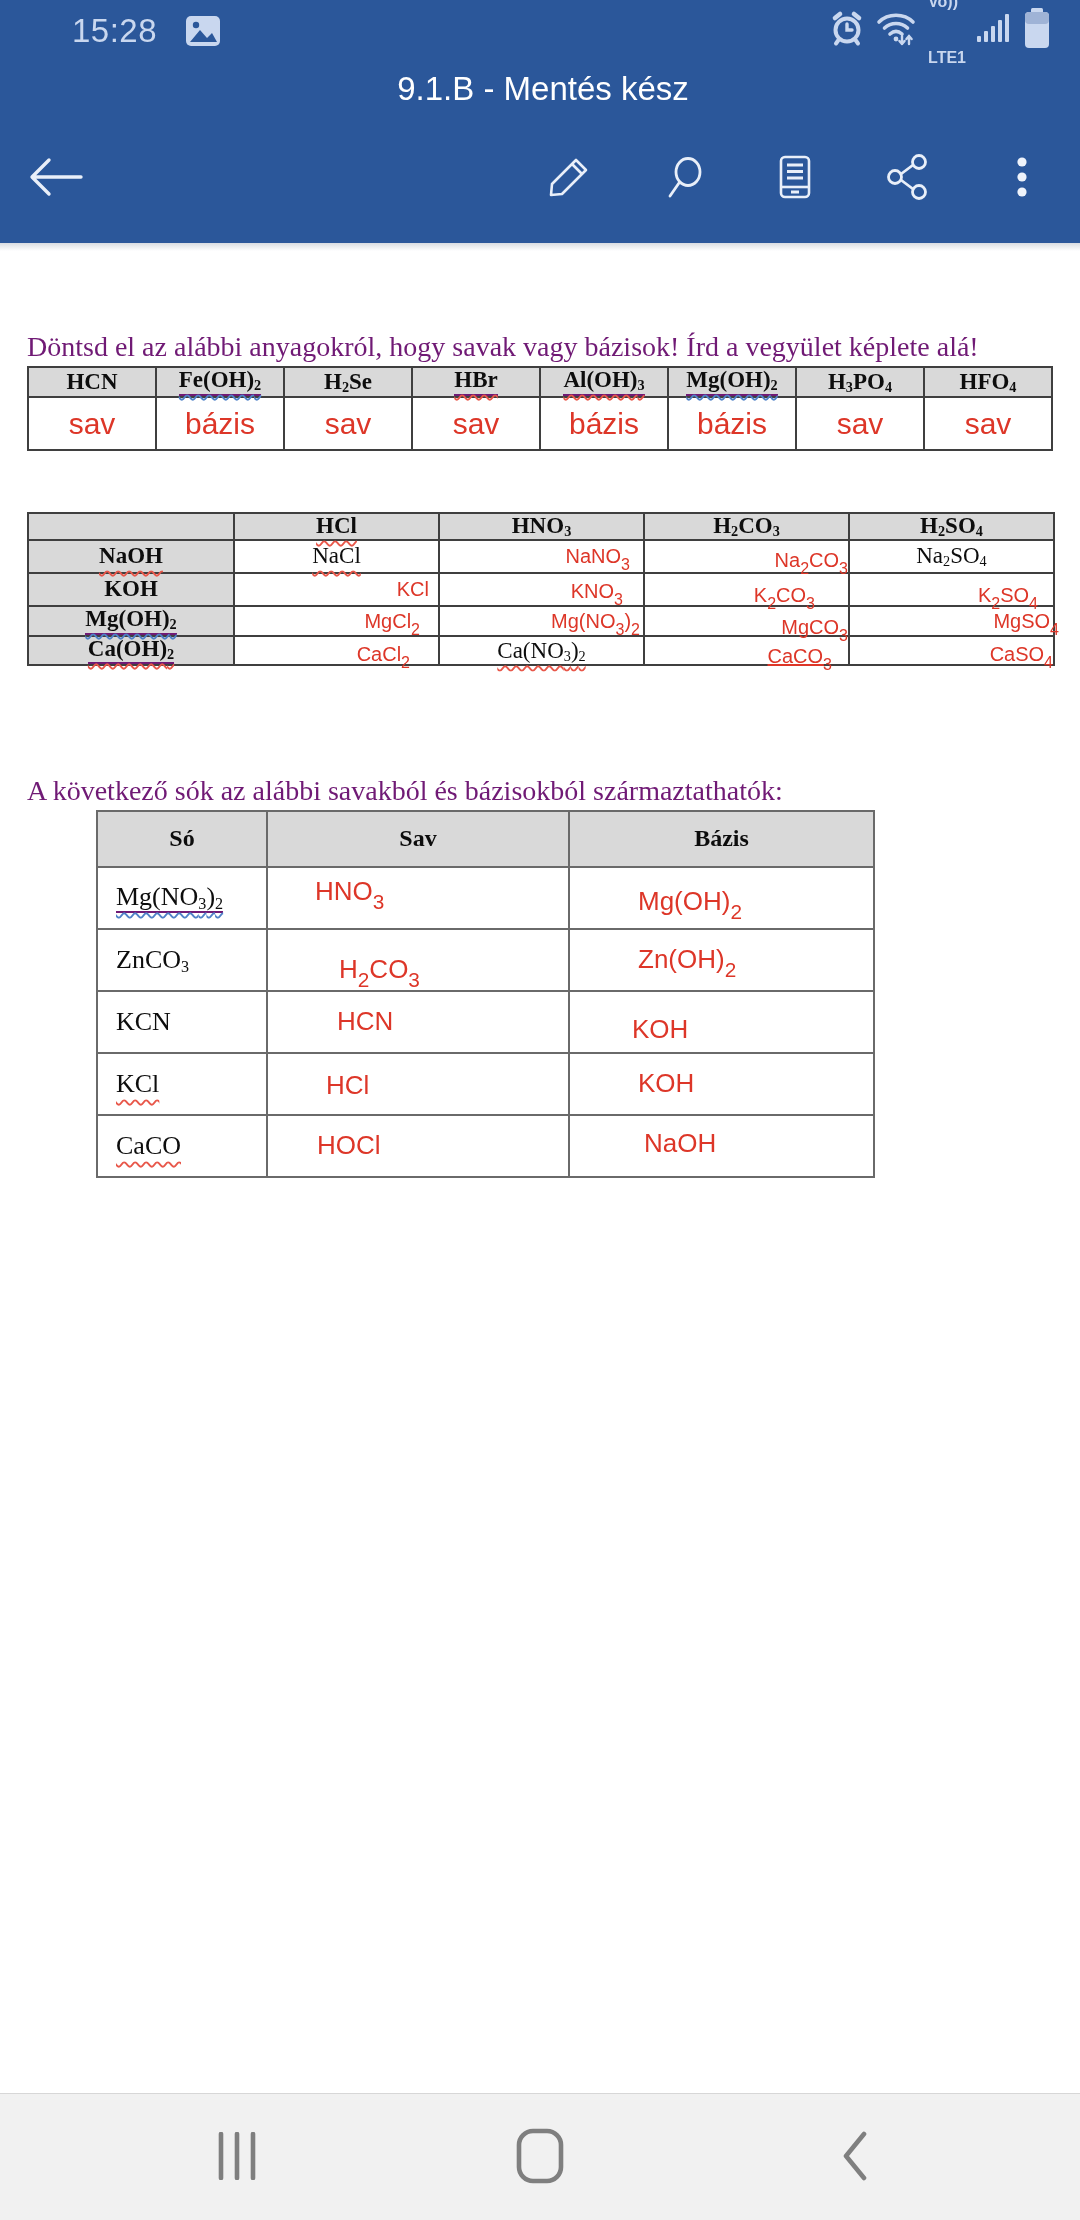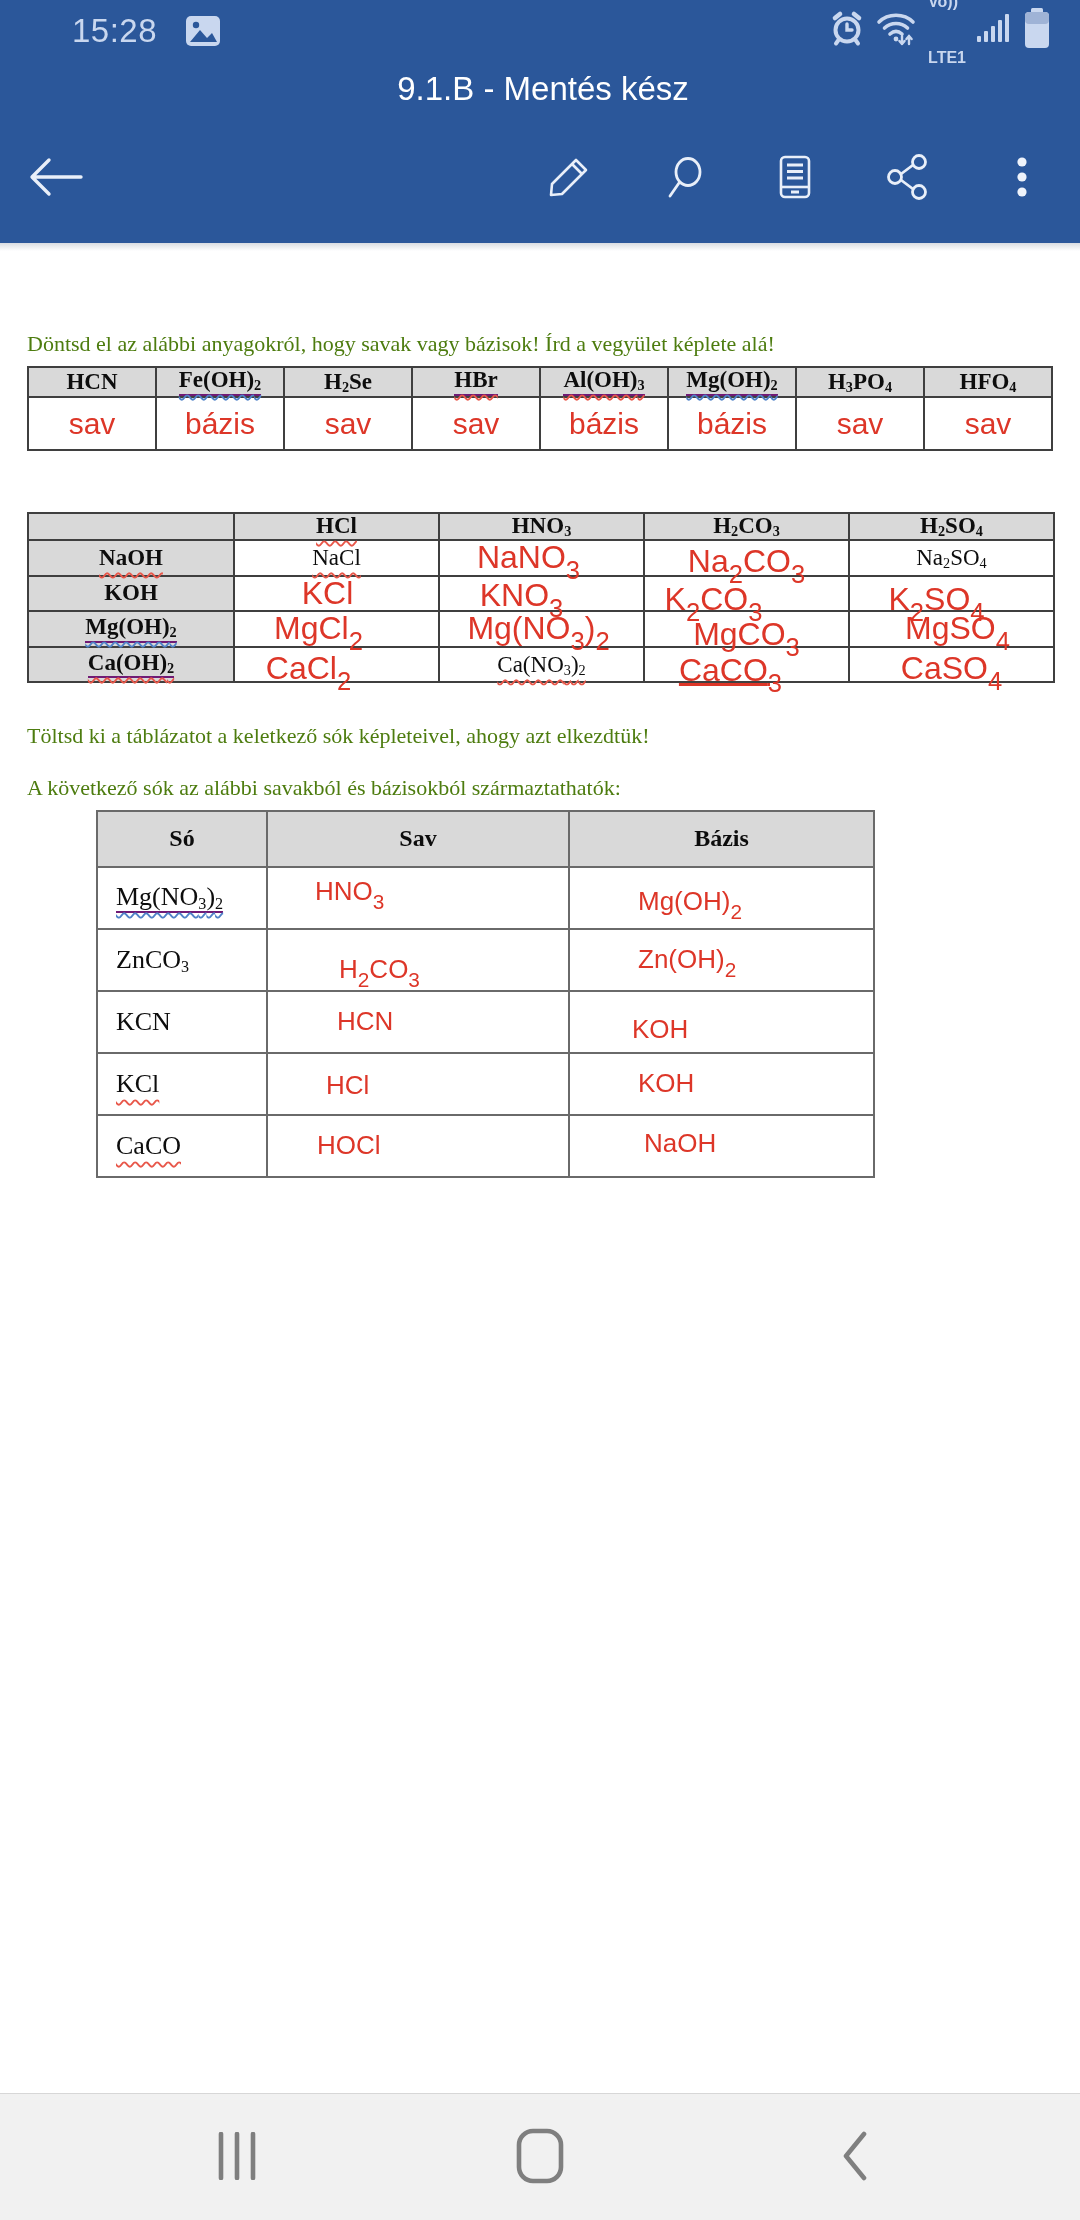--- a/index.html
+++ b/index.html
@@ -22,41 +22,41 @@
   .volte{display:flex;flex-direction:column;align-items:flex-start;line-height:1;font-size:16px;font-weight:bold;gap:40px;}
   .titlebar{position:absolute;top:70px;left:3px;width:100%;text-align:center;}
   .titlebar span{font-family:"Liberation Sans",sans-serif;font-size:33px;color:#fff;font-weight:400;}
   .toolbar-btn{position:absolute;width:56px;height:56px;top:150px;background:none;border:none;cursor:pointer;
     display:flex;align-items:center;justify-content:center;}
   .tb-back{left:28px;}
   .tb-edit{left:541px;} .tb-search{left:659px;} .tb-mobileview{left:767px;} .tb-share{left:879px;} .tb-more{left:994px;}
 
   
   .doc{position:absolute;top:243px;left:0;width:1080px;height:1850px;background:#fff;}
-  .para{position:absolute;left:27px;width:1030px;font-size:22px;color:#4d7c0f;}
+  .para{position:absolute;left:27px;width:1030px;font-size:28px;color:#701a75;}
   .p1{top:88px;} .p2{top:480px;} .p3{top:532px;}
 
   table{border-collapse:collapse;table-layout:fixed;position:absolute;}
   td,th{border:2px solid #3f3f3f;text-align:center;vertical-align:middle;line-height:1.05;overflow:visible;}
   .hdr{background:var(--header-fill);font-weight:bold;}
   sub{line-height:0;}
   .ink-black sub{font-size:.62em;vertical-align:-.22em;}
   .ink-red{font-family:"Liberation Sans",sans-serif;color:var(--ink-red);font-weight:400;}
   .ink-red sub{font-size:.8em;vertical-align:-.42em;}
   .mark-underline{border-bottom:2px solid #701a75;padding-bottom:1px;}
   .mark-wavy-red{text-decoration:underline wavy var(--wavy-red);text-decoration-thickness:2px;text-underline-offset:7px;}
   .mark-wavy-blue{text-decoration:underline wavy var(--wavy-blue);text-decoration-thickness:2px;text-underline-offset:7px;}
   .cellwrap{display:inline-block;position:relative;}
 
   #t1{left:27px;top:123px;width:1026px;}
   #t1 .hdr{height:30px;font-size:23px;}
   #t1 .ans{height:53px;font-size:30px;}
   #t2{left:27px;top:269px;width:1026px;}
   #t2 th,#t2 td{font-size:23px;}
-  #t2 .r-red{font-size:32px;}
+  #t2 .r-red{font-size:20px;text-align:right;}
   #t3{left:96px;top:567px;width:777px;}
   #t3 td,#t3 th{border-color:#6a6a6a;}
   #t3 .hdr{height:56px;font-size:24px;}
   #t3 td{height:62px;margin-left:25px;}
   #t3 .salt{font-size:26px;text-align:left;padding-left:18px;}
   #t3 .acid,#t3 .base{text-align:left;font-size:26px;}
   #t3 .acid{padding-left:55px;} #t3 .base{padding-left:68px;}
 
   
   .navbar{position:absolute;left:0;top:2093px;width:1080px;height:127px;background:#f1f1f1;border-top:1px solid #d7d7d7;}
@@ -208,21 +208,20 @@
           <td class="ans ink-red"><span class="cellwrap  ">sav</span></td>
           <td class="ans ink-red"><span class="cellwrap  ">sav</span></td>
           <td class="ans ink-red"><span class="cellwrap  ">bázis</span></td>
           <td class="ans ink-red"><span class="cellwrap  ">bázis</span></td>
           <td class="ans ink-red"><span class="cellwrap  ">sav</span></td>
           <td class="ans ink-red"><span class="cellwrap  ">sav</span></td>
         </tr>
       </tbody>
   </table>
 
-  <p class="para p2">Töltsd ki a táblázatot a keletkező sók képleteivel, ahogy azt elkezdtük!</p>
 
   <table id="t2">
     <colgroup>
         <col style="width:206px">
         <col style="width:205px">
         <col style="width:205px">
         <col style="width:205px">
         <col style="width:205px">
       </colgroup>
     <tbody>

